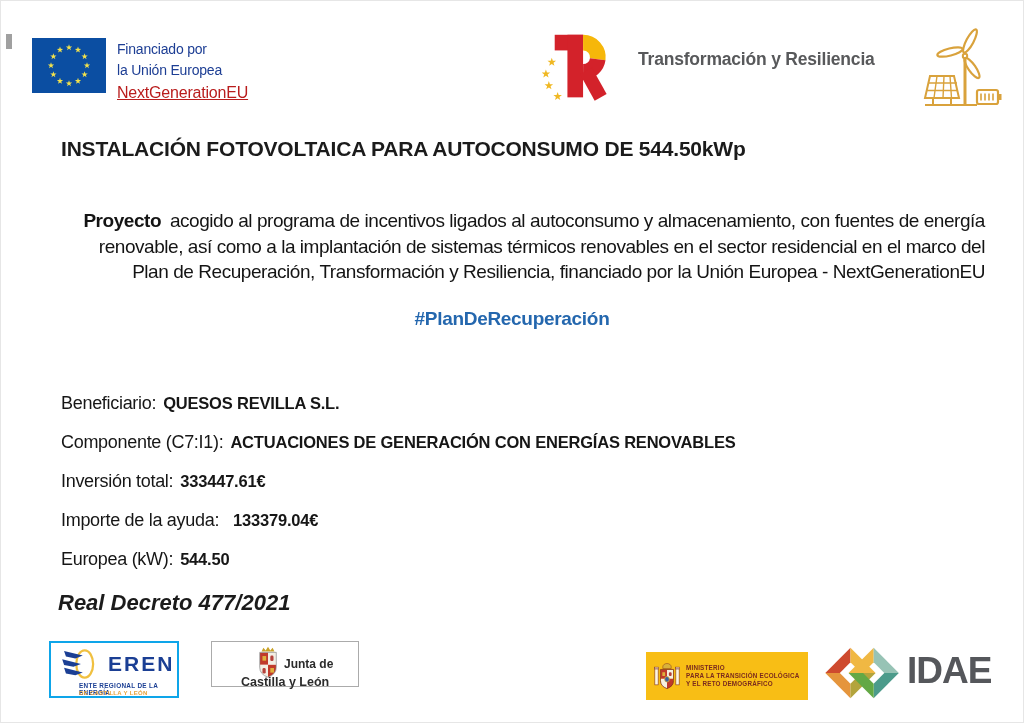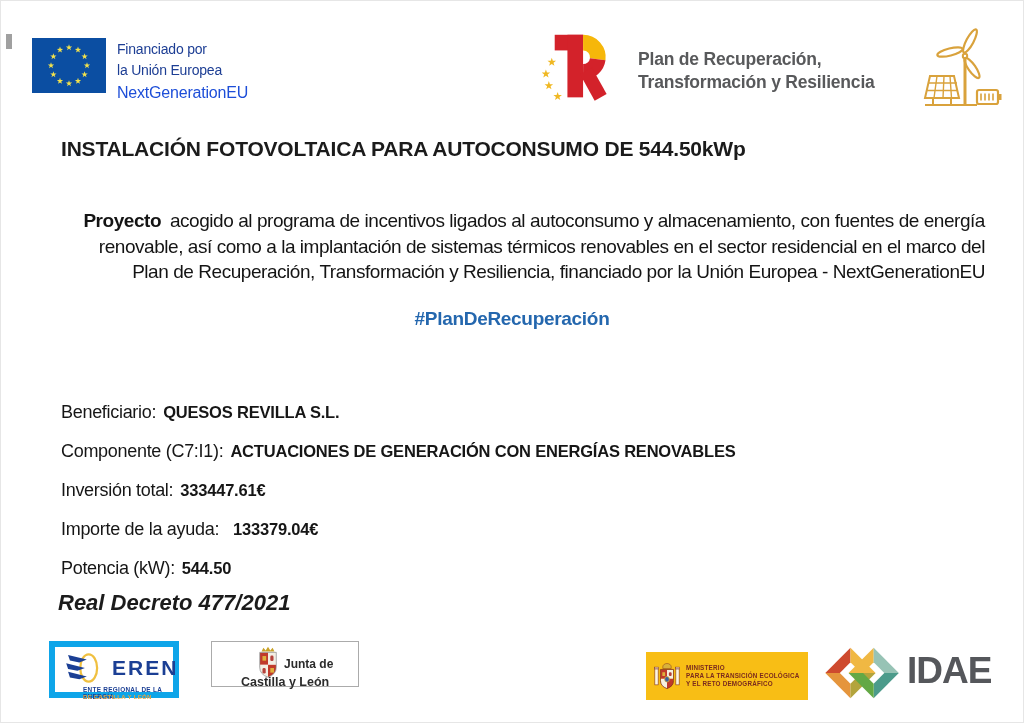--- a/index.html
+++ b/index.html
@@ -7,40 +7,40 @@
     position:relative;width:1024px;height:723px;background:#ffffff;
     font-family:"Liberation Sans", sans-serif;overflow:hidden;
     border:1px solid #e6e6e6;box-sizing:border-box;
   }
   
   .scan-mark{position:absolute;left:5px;top:33px;width:6px;height:15px;background:#8f8f8f;opacity:.85;}
   .eu-block{position:absolute;left:31px;top:37px;display:flex;gap:11px;}
   .eu-flag{width:74px;height:55px;display:block;}
   .eu-text{padding-top:1px;}
   .eu-text .l{font-weight:normal;font-size:14px;line-height:21px;color:#1d3e94;letter-spacing:-0.2px;}
-  .eu-text .sub{font-size:16px;color:#1d4ed8;margin-top:3px;letter-spacing:-0.2px;}
+  .eu-text .sub{font-size:16px;color:#b91c1c;margin-top:3px;letter-spacing:-0.2px;text-decoration:underline;}
   .prtr-block{position:absolute;left:541px;top:26px;display:flex;gap:8px;}
   .prtr-logo{width:88px;height:84px;display:block;}
   .prtr-text{margin-top:21px;}
   .prtr-text .l{font-weight:bold;font-size:17.5px;line-height:23px;color:#58595b;letter-spacing:-0.2px;}
   .renew{position:absolute;left:912px;top:18px;width:92px;height:95px;}
   
   .title{position:absolute;left:60px;top:136px;font-size:21px;font-weight:bold;color:#1b1b1b;letter-spacing:-0.2px;white-space:nowrap;}
   .project{position:absolute;left:38px;right:38px;top:207px;text-align:right;
     font-size:19px;line-height:25.5px;color:#141414;letter-spacing:-0.45px;}
   .project .lead{font-weight:bold;margin-right:4px;}
   .hashtag{position:absolute;left:0;right:0;top:307px;text-align:center;
     font-size:19px;font-weight:bold;color:#2467ae;letter-spacing:-0.3px;}
-  .rows{position:absolute;left:60px;top:401px;}
+  .rows{position:absolute;left:60px;top:392px;}
   .row{line-height:20px;margin-bottom:19px;font-size:18px;color:#161616;letter-spacing:-0.3px;white-space:nowrap;}
   .row .lbl{font-weight:normal;}
   .row .val{font-weight:bold;font-size:16.5px;margin-left:7px;letter-spacing:-0.2px;}
   .decree{position:absolute;left:57px;top:589px;font-size:22px;font-style:italic;font-weight:bold;color:#1b1b1b;}
   
-  .eren-box{position:absolute;left:48px;top:640px;width:130px;height:57px;border:6px solid #0ea5e9;background:#fff;box-sizing:border-box;}
+  .eren-box{position:absolute;left:48px;top:640px;width:130px;height:57px;border:2px solid #0ea5e9;background:#fff;box-sizing:border-box;}
   .eren-top{position:absolute;left:10px;top:6px;display:flex;align-items:center;}
   .eren-mark{width:38px;height:30px;}
   .eren-acr{font-size:21px;font-weight:bold;color:#1b3f94;letter-spacing:2px;margin-left:9px;}
   .eren-l1{position:absolute;left:28px;top:39px;font-size:6.4px;font-weight:bold;color:#1b3f94;letter-spacing:.3px;}
   .eren-l2{position:absolute;left:28px;top:47px;font-size:6px;font-weight:bold;color:#e8a33d;letter-spacing:.3px;}
   .junta-box{position:absolute;left:210px;top:640px;width:148px;height:46px;border:1px solid #ababab;background:#fff;box-sizing:border-box;}
   .junta-shield{position:absolute;left:44px;top:3px;width:24px;height:35px;}
   .junta-l1{position:absolute;left:72px;top:15px;font-size:12px;font-weight:bold;color:#2b2b2b;}
   .junta-l2{position:absolute;left:29px;top:33px;font-size:12.5px;font-weight:bold;color:#2b2b2b;}
   .min-box{position:absolute;left:645px;top:651px;width:162px;height:48px;background:#f8be15;display:flex;align-items:center;}
@@ -93,21 +93,20 @@
       <path d="M57 31 A15 15 0 0 1 42 44" fill="none" stroke="#d3222a" stroke-width="16"></path>
       <path d="M45 43 L60 70" stroke="#d3222a" stroke-width="14"></path>
       <g fill="#f0b823">
         <use href="#st" transform="translate(10,34) scale(0.92)"></use>
         <use href="#st" transform="translate(4,46) scale(0.92)"></use>
         <use href="#st" transform="translate(7,58) scale(0.92)"></use>
         <use href="#st" transform="translate(16,69) scale(0.92)"></use>
       </g>
     </svg>
     <div class="prtr-text">
-      <div class="l">Plan de Recuperación,</div>
       <div class="l">Transformación y Resiliencia</div>
     </div>
   </div>
 
   <svg class="renew" viewBox="0 0 92 95" fill="none" stroke="#d9a23c">
     <ellipse cx="57" cy="22" rx="13" ry="3.6" stroke-width="2.2" transform="rotate(-62 57 22)"></ellipse>
     <ellipse cx="37" cy="33" rx="13" ry="3.6" stroke-width="2.2" transform="rotate(-14 37 33)"></ellipse>
     <ellipse cx="59" cy="49" rx="12" ry="3.6" stroke-width="2.2" transform="rotate(55 59 49)"></ellipse>
     <circle cx="52" cy="37" r="2.2" stroke-width="2"></circle>
     <path d="M52 40 V86" stroke-width="3"></path>
@@ -137,21 +136,21 @@
     <div class="row">
       <span class="lbl">Componente (C7:I1):</span><span class="val">ACTUACIONES DE GENERACIÓN CON ENERGÍAS RENOVABLES</span>
     </div>
     <div class="row">
       <span class="lbl">Inversión total:</span><span class="val">333447.61€</span>
     </div>
     <div class="row">
       <span class="lbl">Importe de la ayuda:</span><span class="val" style="margin-left:14px">133379.04€</span>
     </div>
     <div class="row">
-      <span class="lbl">Potencia (kW):</span><span class="val">544.50</span>
+      <span class="lbl">Europea (kW):</span><span class="val">544.50</span>
     </div>
   </div>
 
   <div class="decree">Real Decreto 477/2021</div>
 
   <div class="eren-box">
     <div class="eren-top">
       <svg class="eren-mark" viewBox="0 0 40 32">
         <ellipse cx="25" cy="16" rx="9" ry="14.5" fill="none" stroke="#f0c040" stroke-width="2.4"></ellipse>
         <g fill="#1b3f94">

